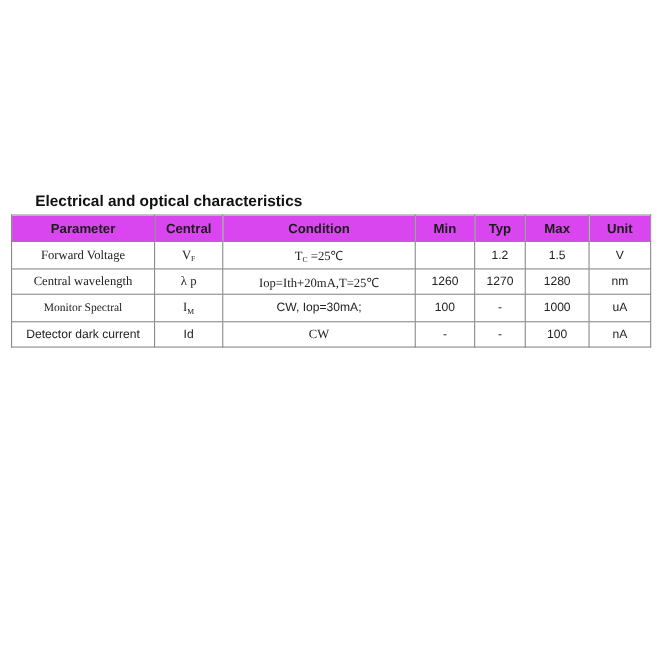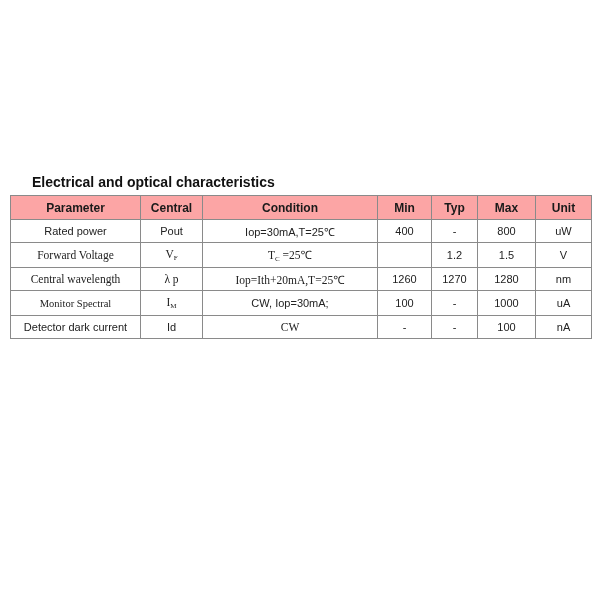--- a/index.html
+++ b/index.html
@@ -39,21 +39,21 @@
     }
     table.spec th, table.spec td {
       border: 1px solid #8a8a8a;
       text-align: center;
       vertical-align: middle;
       padding: 0;
       overflow: hidden;
       white-space: nowrap;
     }
     table.spec th {
-      background: #fca5a5;
+      background: #d946ef;
       font-weight: bold;
       font-size: 12px;
       color: #1a1a1a;
       height: 23px;
     }
     table.spec td { height: 22px; }
     table.spec tr.tall td { height: 24px; }
     table.spec tr.last td { height: 27px; }
     .serif {
       font-family: "Liberation Serif", serif;
@@ -83,29 +83,20 @@
         <th>Central</th>
         <th>Condition</th>
         <th>Min</th>
         <th>Typ</th>
         <th>Max</th>
         <th>Unit</th>
       </tr>
     </thead>
     <tbody>
 
-      <tr>
-        <td>Rated power</td>
-        <td>Pout</td>
-        <td>Iop=30mA,T=25℃</td>
-        <td>400</td>
-        <td>-</td>
-        <td>800</td>
-        <td>uW</td>
-      </tr>
 
       <tr class="tall">
         <td class="serif">Forward Voltage</td>
         <td class="serif"><span>V</span><sub>F</sub></td>
         <td class="serif"><span>T</span><sub>C</sub><span> =25℃</span></td>
         <td></td>
         <td>1.2</td>
         <td>1.5</td>
         <td>V</td>
       </tr>

